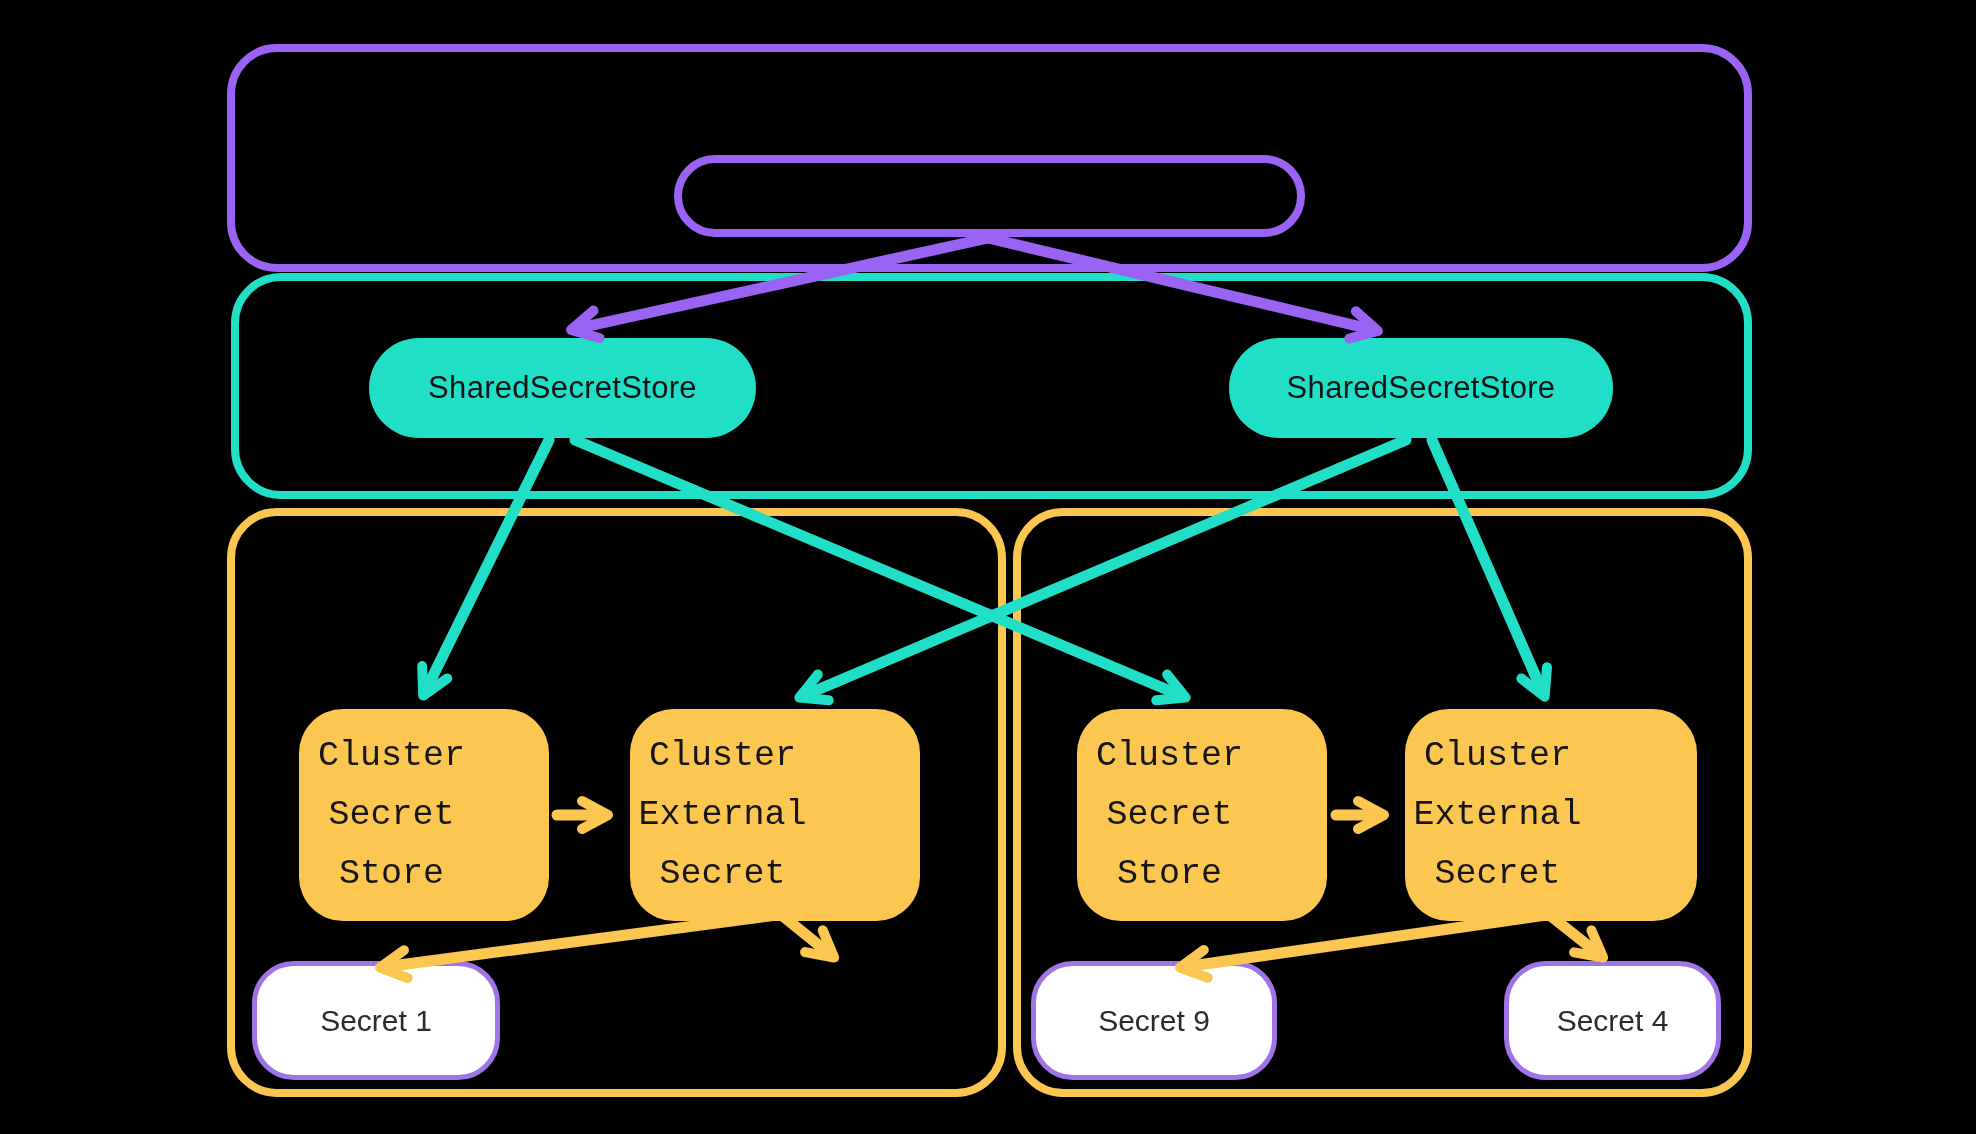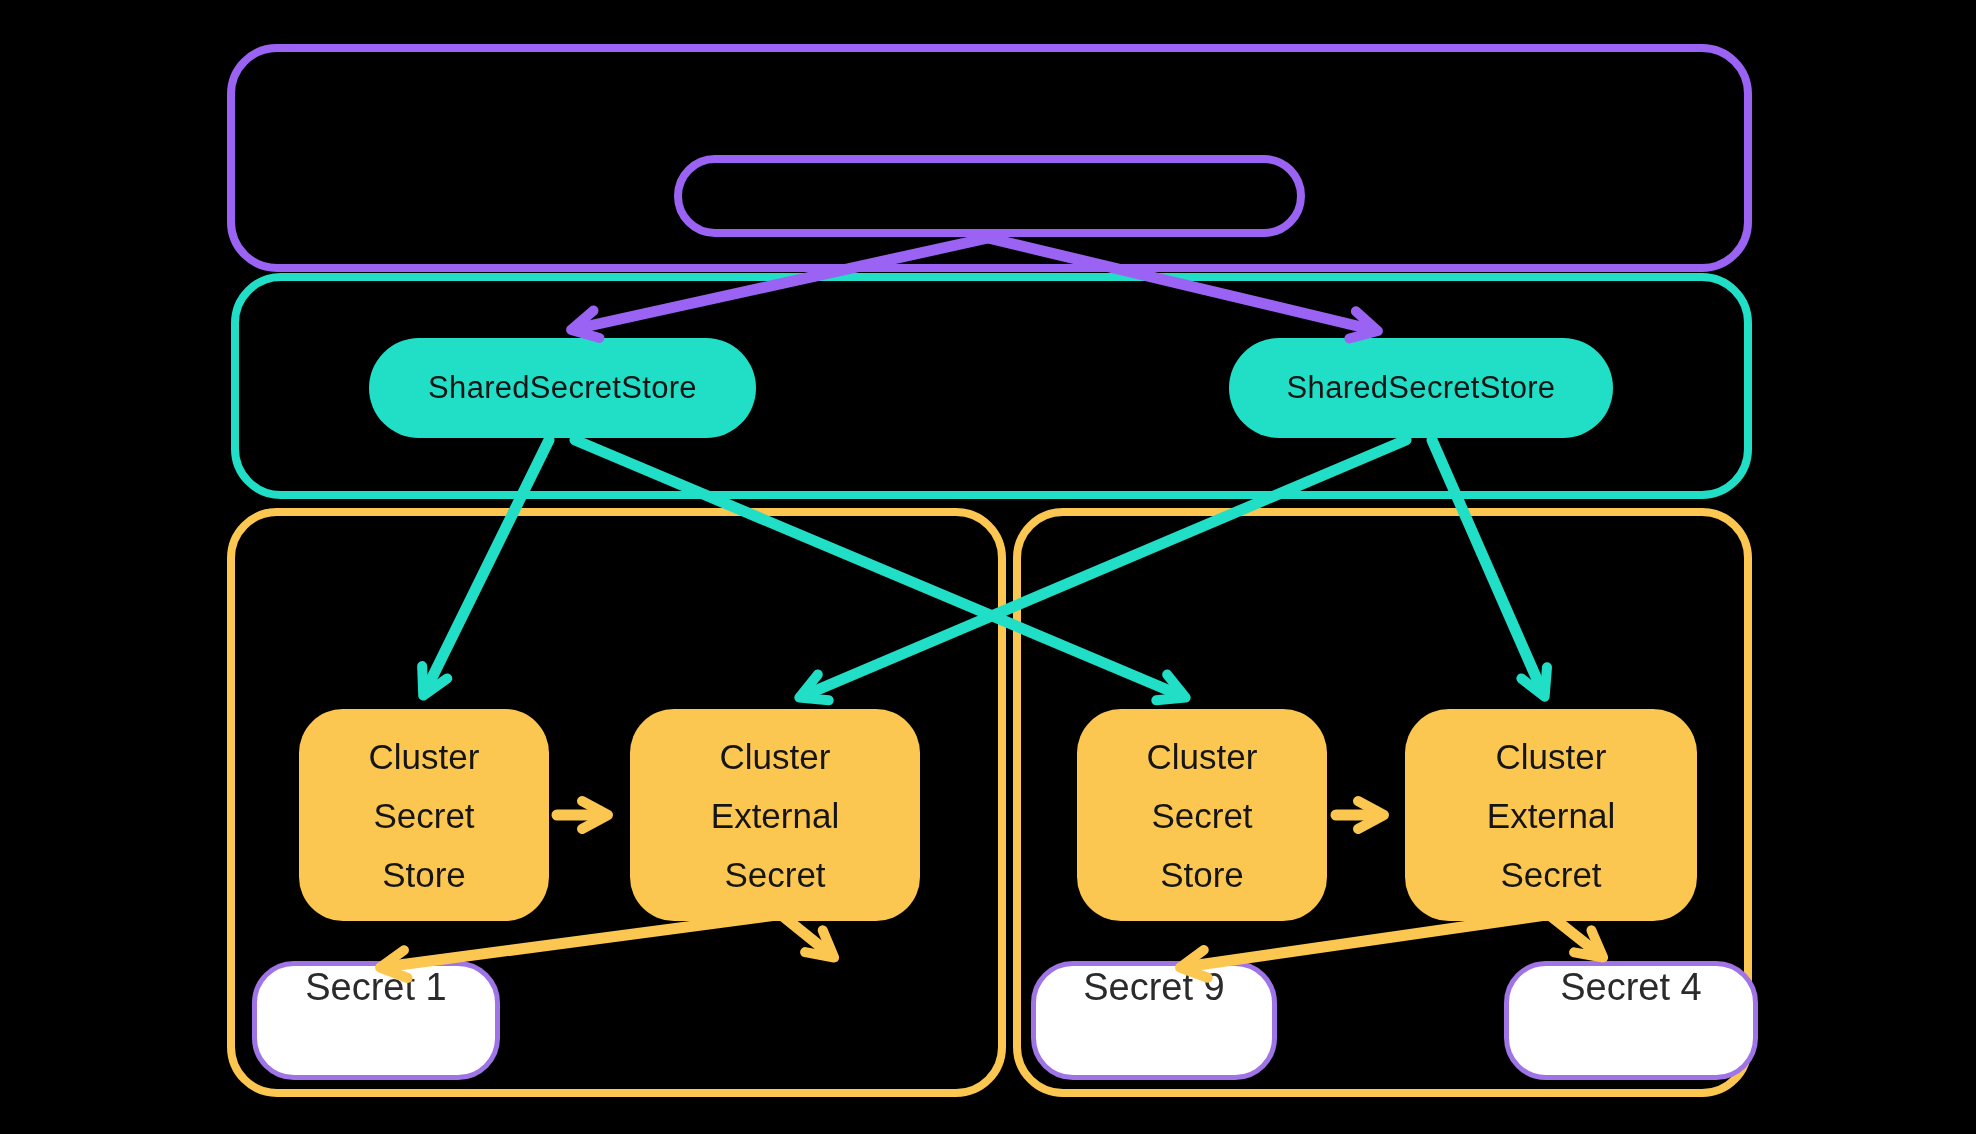--- a/index.html
+++ b/index.html
@@ -33,38 +33,38 @@
   .store-pill{
     background:var(--c-teal);border-radius:50px;
     display:flex;align-items:center;justify-content:center;
     color:var(--c-node-text);font-size:31px;letter-spacing:.3px;
   }
   #store-left{left:369px;top:338px;width:387px;height:100px;}
   #store-right{left:1229px;top:338px;width:384px;height:100px;}
   
   .node{
     background:var(--c-yellow);border-radius:44px;
-    display:flex;align-items:center;justify-content:center;text-align:center;
-    color:var(--c-node-text);font-size:35px;line-height:59px;
+    display:flex;align-items:center;justify-content:flex-start;text-align:center;
+    color:var(--c-node-text);font-size:35px;line-height:59px;font-family:Liberation Mono, monospace;
   }
   .node .wrap{display:block;width:185px;}
   #node-l1{left:299px;top:709px;width:250px;height:212px;}
   #node-l2{left:630px;top:709px;width:290px;height:212px;}
   #node-r1{left:1077px;top:709px;width:250px;height:212px;}
   #node-r2{left:1405px;top:709px;width:292px;height:212px;}
   
   .secret{
     background:var(--c-secret-fill);border:5px solid var(--c-secret-border);border-radius:42px;
-    display:flex;align-items:flex-start;justify-content:center;
-    color:var(--c-secret-text);font-size:38px;top:961px;height:119px;
+    display:flex;align-items:center;justify-content:center;
+    color:var(--c-secret-text);font-size:30px;top:961px;height:119px;
   }
   #secret-1{left:252px;width:248px;}
   #secret-2{left:728px;width:249px;}
   #secret-3{left:1031px;width:246px;}
-  #secret-4{left:1504px;width:254px;}
+  #secret-4{left:1504px;width:217px;}
   
   svg.arrows{position:absolute;left:0;top:0;pointer-events:none;}
   .edge{fill:none;stroke-width:11px;stroke-linecap:round;}
   .edge.purple,.mk.purple{stroke:var(--c-purple);}
   .edge.teal,.mk.teal{stroke:var(--c-teal);}
   .edge.yellow,.mk.yellow{stroke:var(--c-yellow);}
   .mk{fill:none;stroke-width:10px;stroke-linecap:round;stroke-linejoin:round;}
 </style>
 </head>
 <body>

